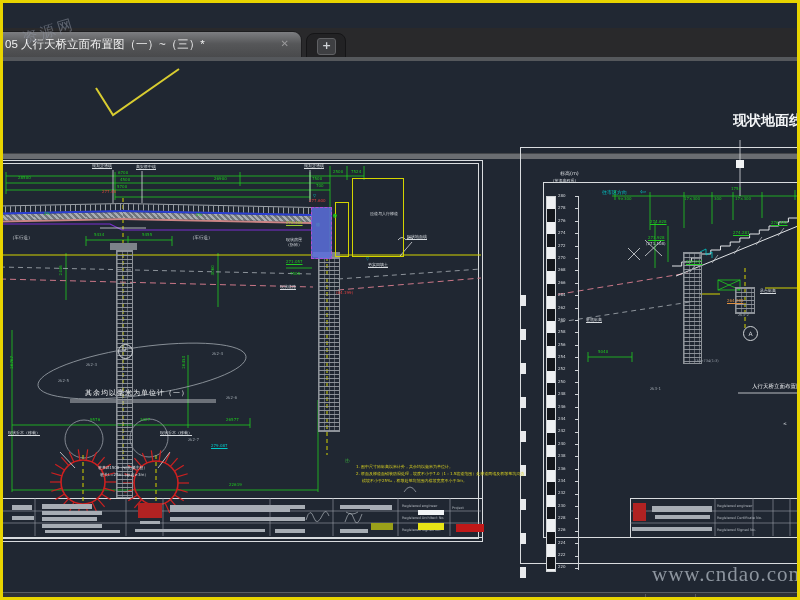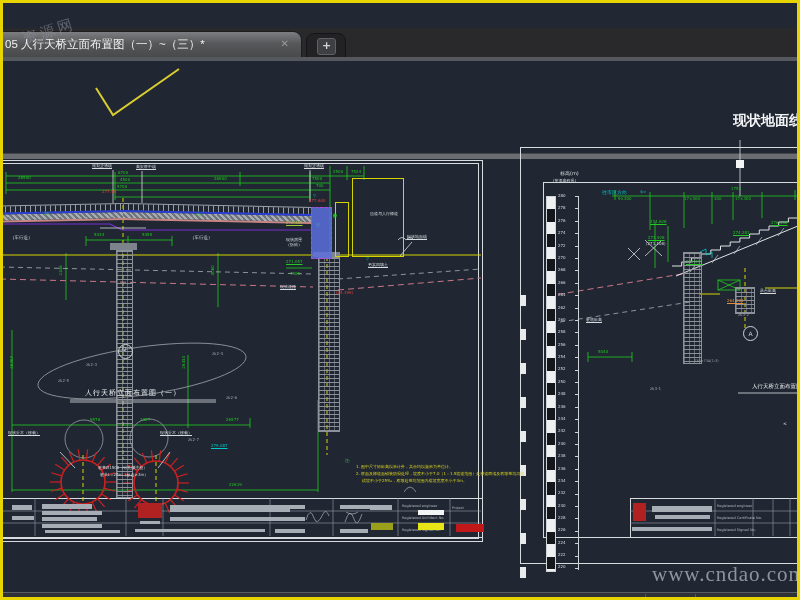--- a/index.html
+++ b/index.html
@@ -400,21 +400,21 @@
         <div class="tb-bar" style="left: 418px; top: 510px; width: 26px; height: 5px; background: rgb(242, 244, 246);"></div>
         <div class="tb-bar" style="left: 371px; top: 523px; width: 22px; height: 7px; background: rgb(154, 160, 25);"></div>
         <div class="tb-bar" style="left: 418px; top: 523px; width: 26px; height: 7px; background: rgb(232, 228, 22);"></div>
         <div class="tb-bar" style="left: 456px; top: 524px; width: 28px; height: 8px; background: rgb(192, 24, 24);"></div>
         <div class="tb-bar" style="left: 633px; top: 503px; width: 13px; height: 18px; background: rgb(176, 34, 34);"></div>
         <div class="tb-bar" style="left: 652px; top: 506px; width: 60px; height: 6px;"></div>
         <div class="tb-bar" style="left: 655px; top: 515px; width: 55px; height: 4px;"></div>
         <div class="tb-bar" style="left: 632px; top: 527px; width: 80px; height: 4px;"></div>
       </div>
 
-    <div class="lbl" style="left:85px;top:389px;font-size:7px;letter-spacing:1px;color:#eef0f2;">人行天桥立面布置图（一）</div>
+    <div class="lbl" style="left:85px;top:389px;font-size:7px;letter-spacing:1px;color:#eef0f2;">其余均以毫米为单位计（一）</div>
     <div class="lbl" style="left:752px;top:383px;font-size:5.5px;color:#eef0f2;width:48px;overflow:hidden;">人行天桥立面布置图</div>
 
     <div class="lbl" style="left:560px;top:171px;font-size:5px;">标高(m)</div>
     <div class="lbl" style="left:553px;top:179px;">(黄海高程系)</div>
     <div class="lbl" style="left:602px;top:190px;font-size:5px;color:#00c8c8;">往市区方向</div>
     <div class="lbl" style="left:640px;top:188px;font-size:7px;color:#00c8c8;">⇦</div>
 
     <div id="site-watermark">www.cndao.com</div>
   </div>
 

